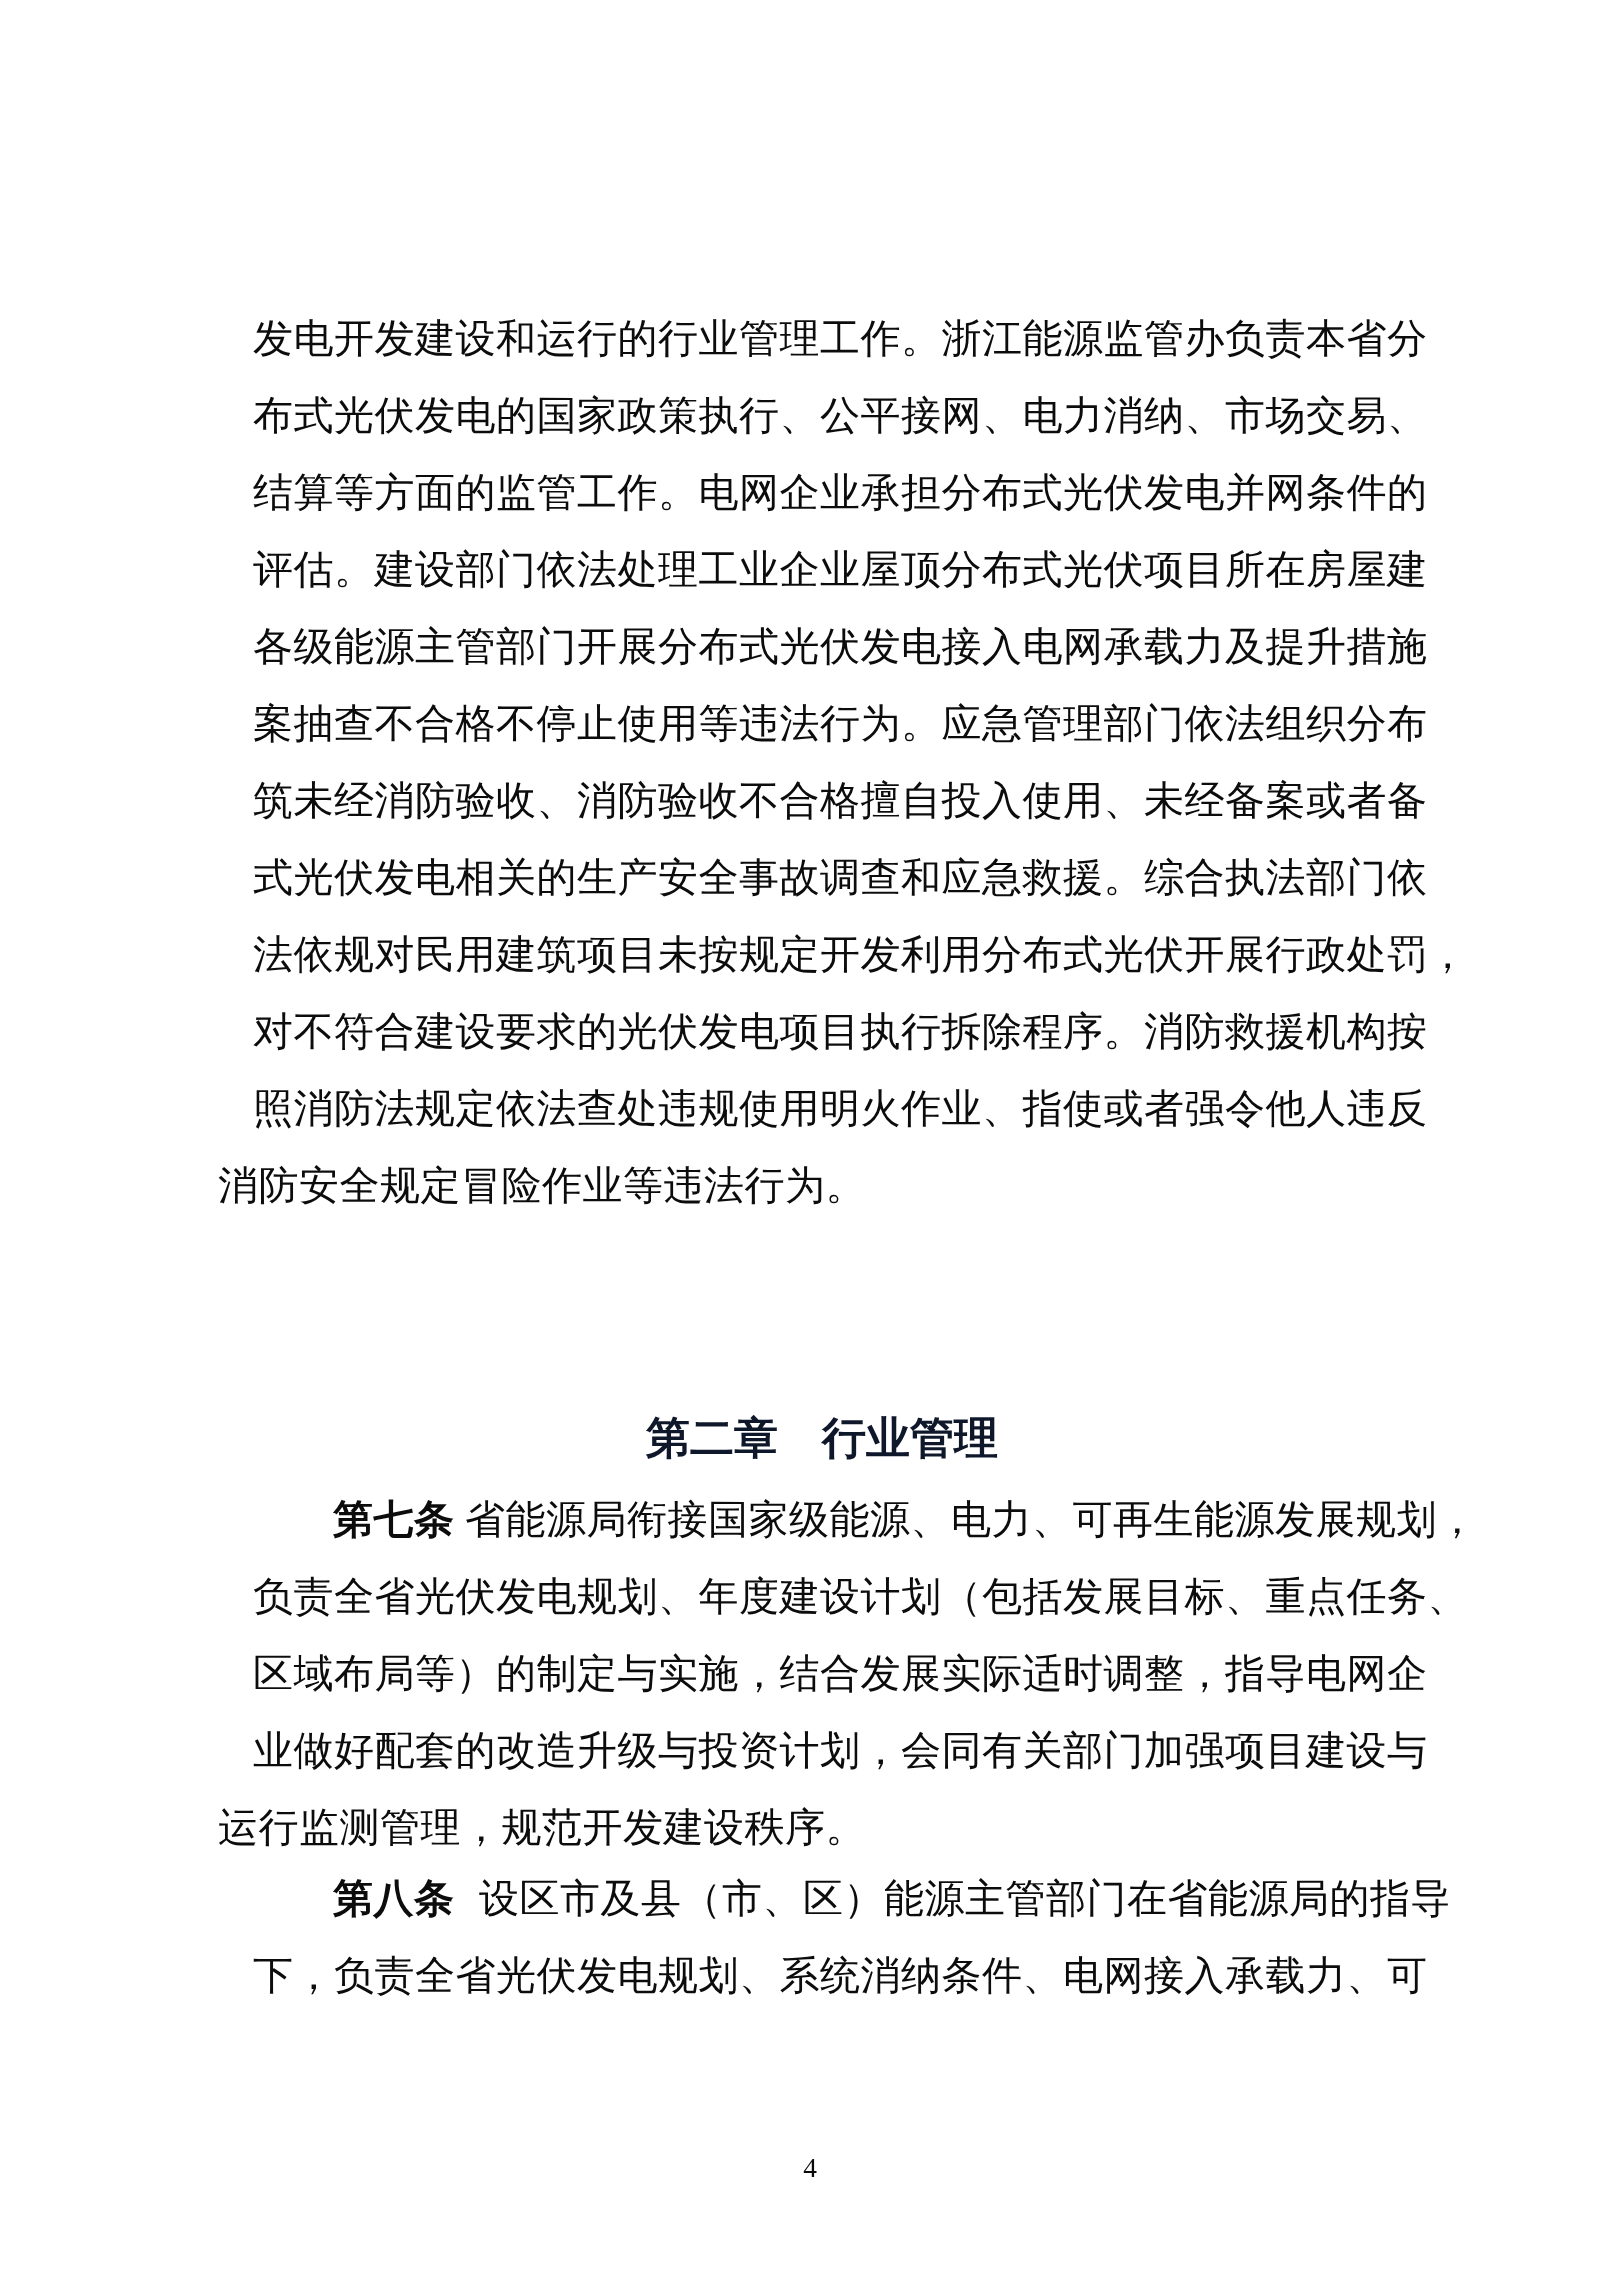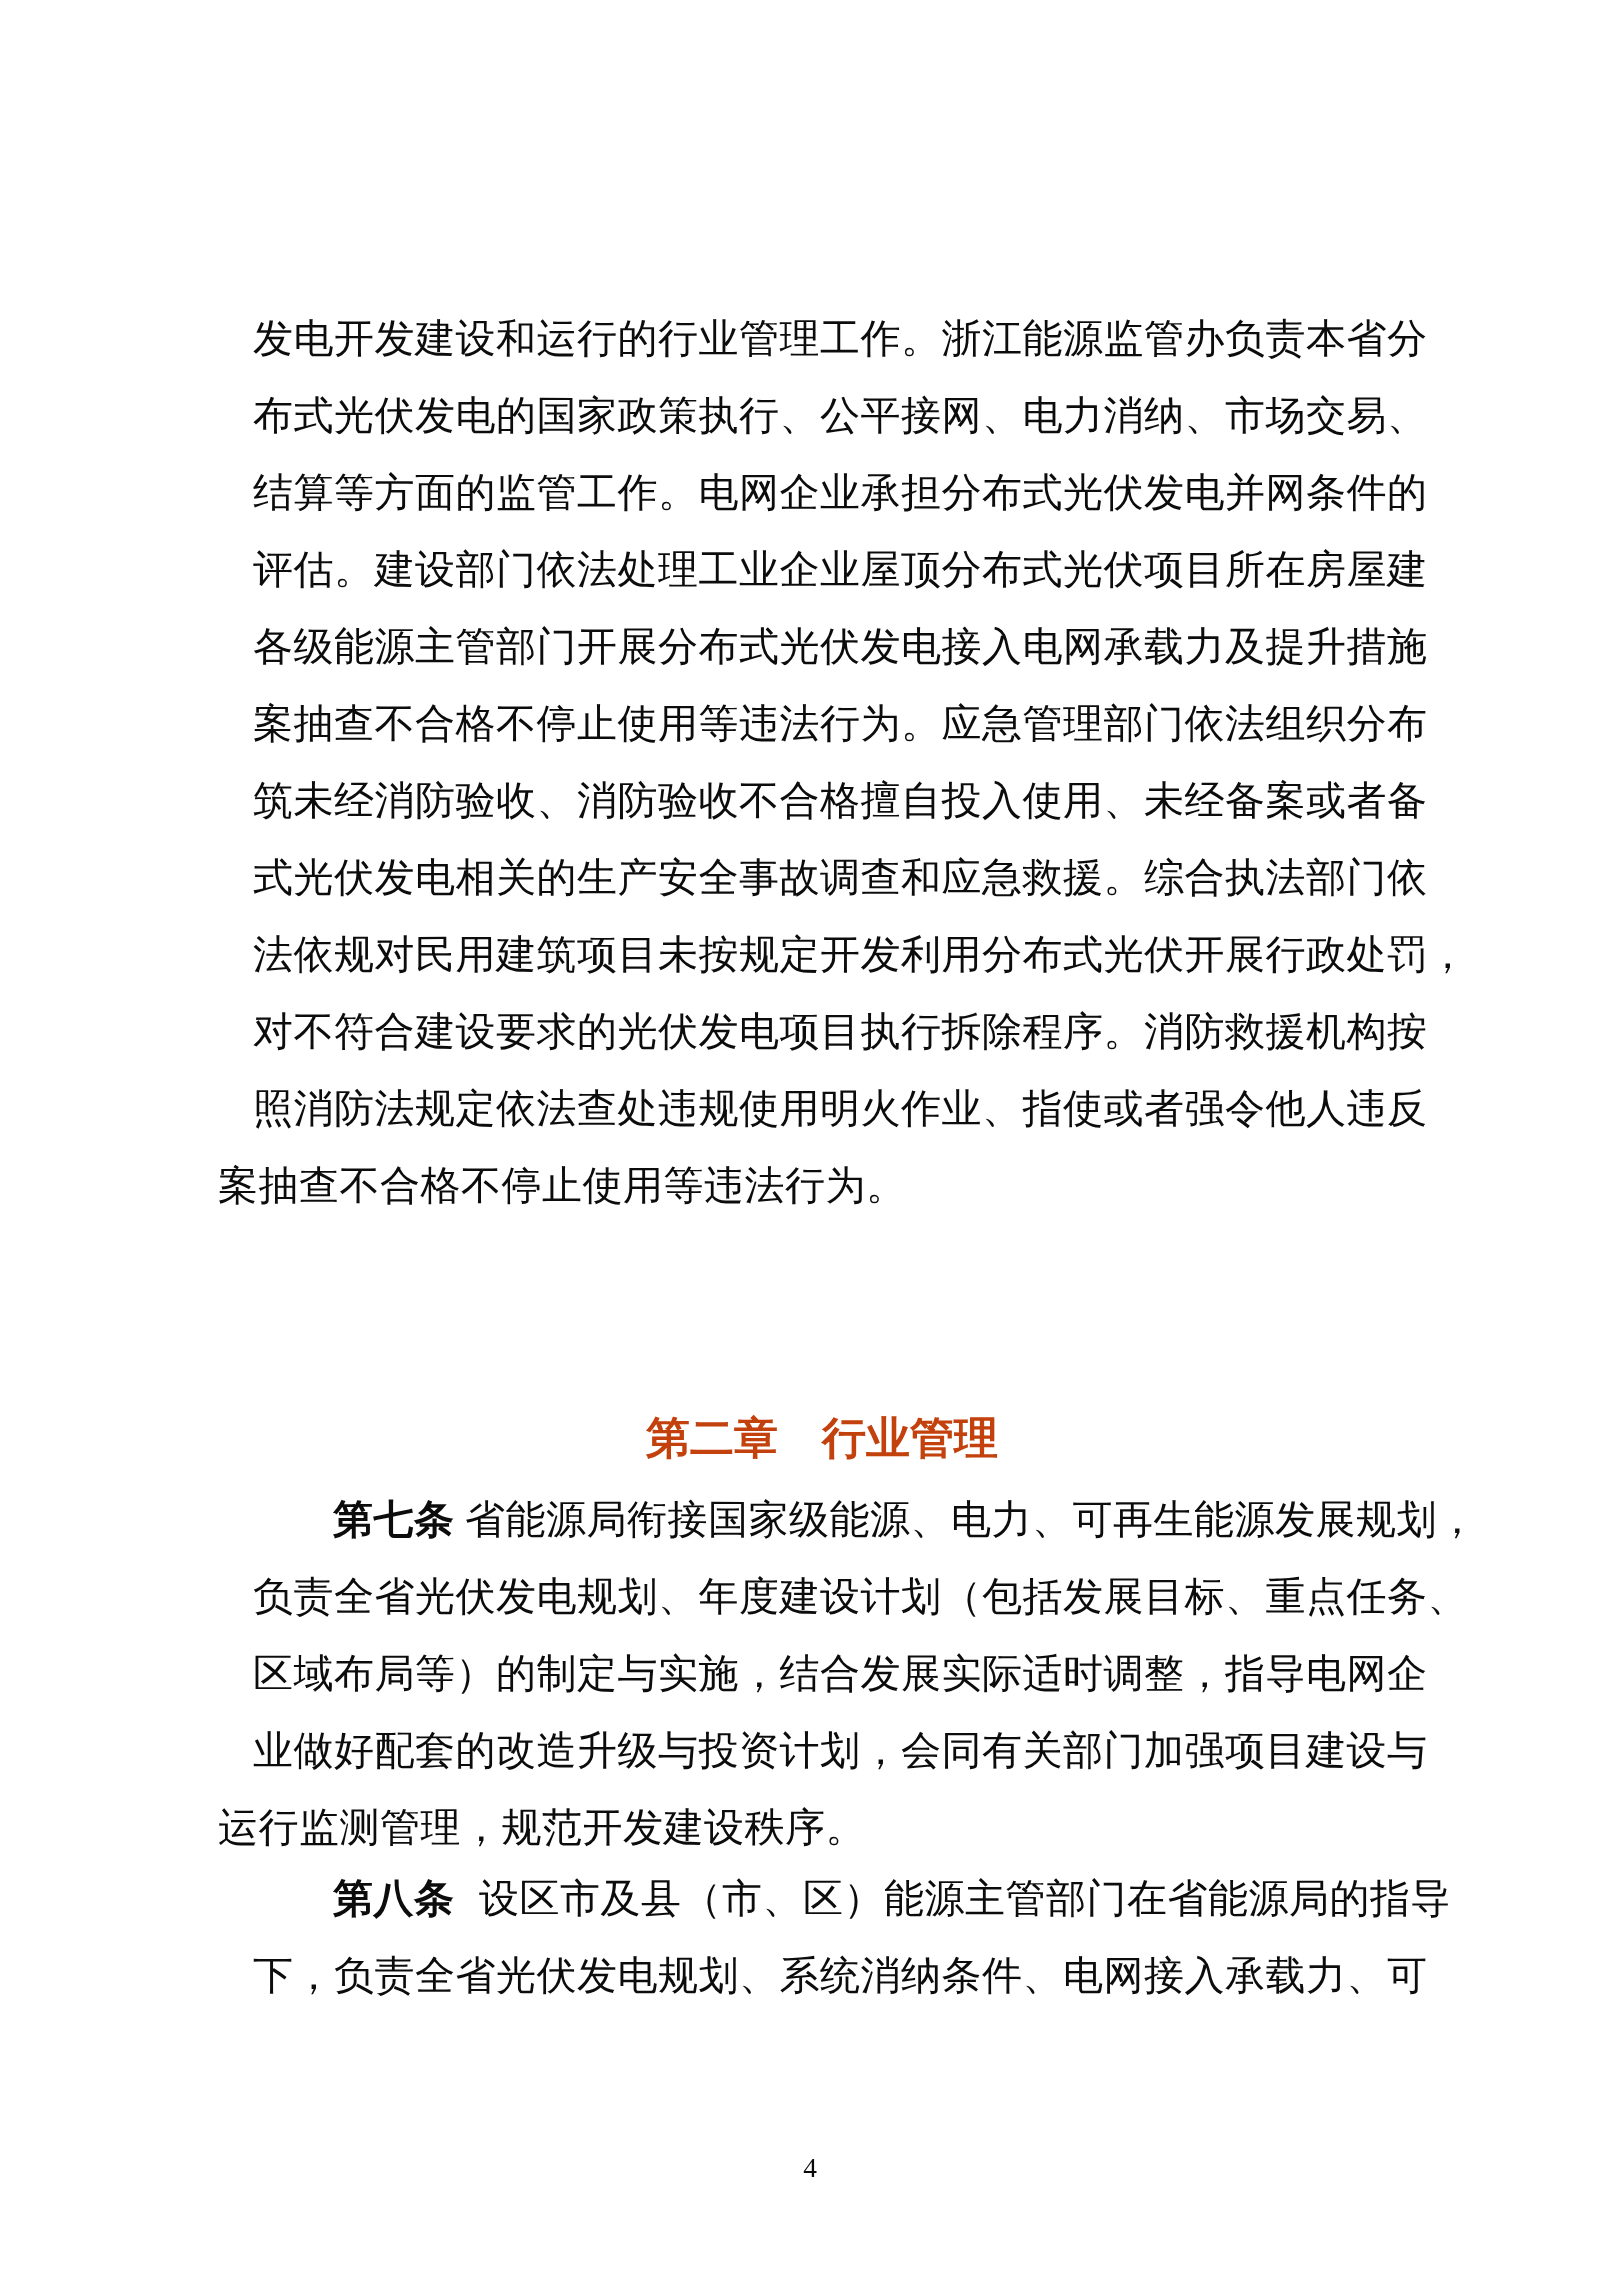--- a/index.html
+++ b/index.html
@@ -45,21 +45,21 @@
     position: absolute;
     left: 218px;
     width: 1208px;
     top: 1399px;
     margin: 0;
     font-size: 44px;
     line-height: 77px;
     font-weight: bold;
     text-align: center;
     font-family: "Liberation Sans", "DejaVu Sans", sans-serif;
-    color: #c2410c;
+    color: #0f172a;
   }
   .page-number {
     position: absolute;
     left: 0;
     top: 2149px;
     width: 1620px;
     text-align: center;
     font-size: 27.4px;
     line-height: 39px;
     color: #0a0a0a;
@@ -75,21 +75,21 @@
       <div class="line full">布式光伏发电的国家政策执行、公平接网、电力消纳、市场交易、</div>
       <div class="line full">结算等方面的监管工作。电网企业承担分布式光伏发电并网条件的</div>
       <div class="line full">评估。建设部门依法处理工业企业屋顶分布式光伏项目所在房屋建</div>
       <div class="line full">各级能源主管部门开展分布式光伏发电接入电网承载力及提升措施</div>
       <div class="line full">案抽查不合格不停止使用等违法行为。应急管理部门依法组织分布</div>
       <div class="line full">筑未经消防验收、消防验收不合格擅自投入使用、未经备案或者备</div>
       <div class="line full">式光伏发电相关的生产安全事故调查和应急救援。综合执法部门依</div>
       <div class="line full">法依规对民用建筑项目未按规定开发利用分布式光伏开展行政处罚，</div>
       <div class="line full">对不符合建设要求的光伏发电项目执行拆除程序。消防救援机构按</div>
       <div class="line full">照消防法规定依法查处违规使用明火作业、指使或者强令他人违反</div>
-      <div class="line">案抽查不合格不停止使用等违法行为。</div>
+      <div class="line">消防安全规定冒险作业等违法行为。</div>
     </div>
 
   <h2 class="heading">第二章　行业管理</h2>
 
   <div class="para" style="top: 1481px;">
       <div class="line full indent"><b>第七条</b> 省能源局衔接国家级能源、电力、可再生能源发展规划，</div>
       <div class="line full">负责全省光伏发电规划、年度建设计划（包括发展目标、重点任务、</div>
       <div class="line full">区域布局等）的制定与实施，结合发展实际适时调整，指导电网企</div>
       <div class="line full">业做好配套的改造升级与投资计划，会同有关部门加强项目建设与</div>
       <div class="line">运行监测管理，规范开发建设秩序。</div>

